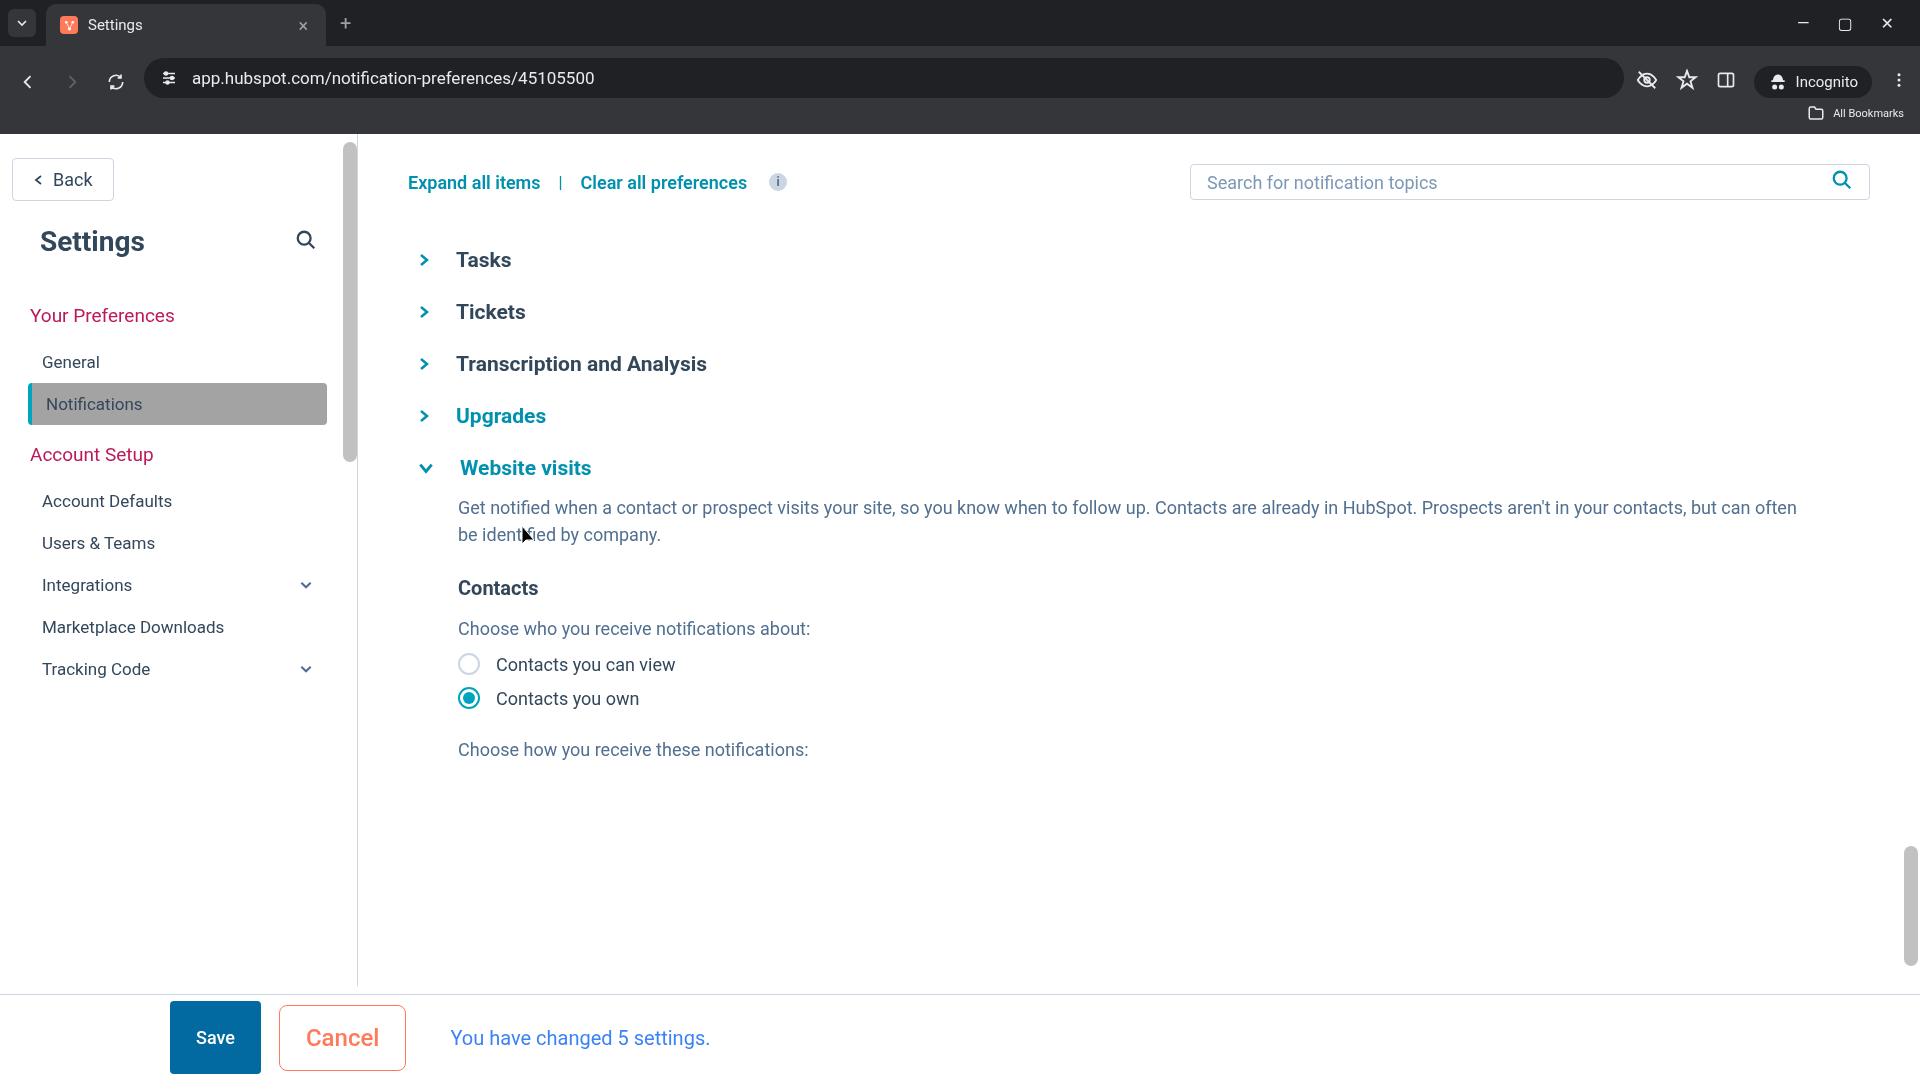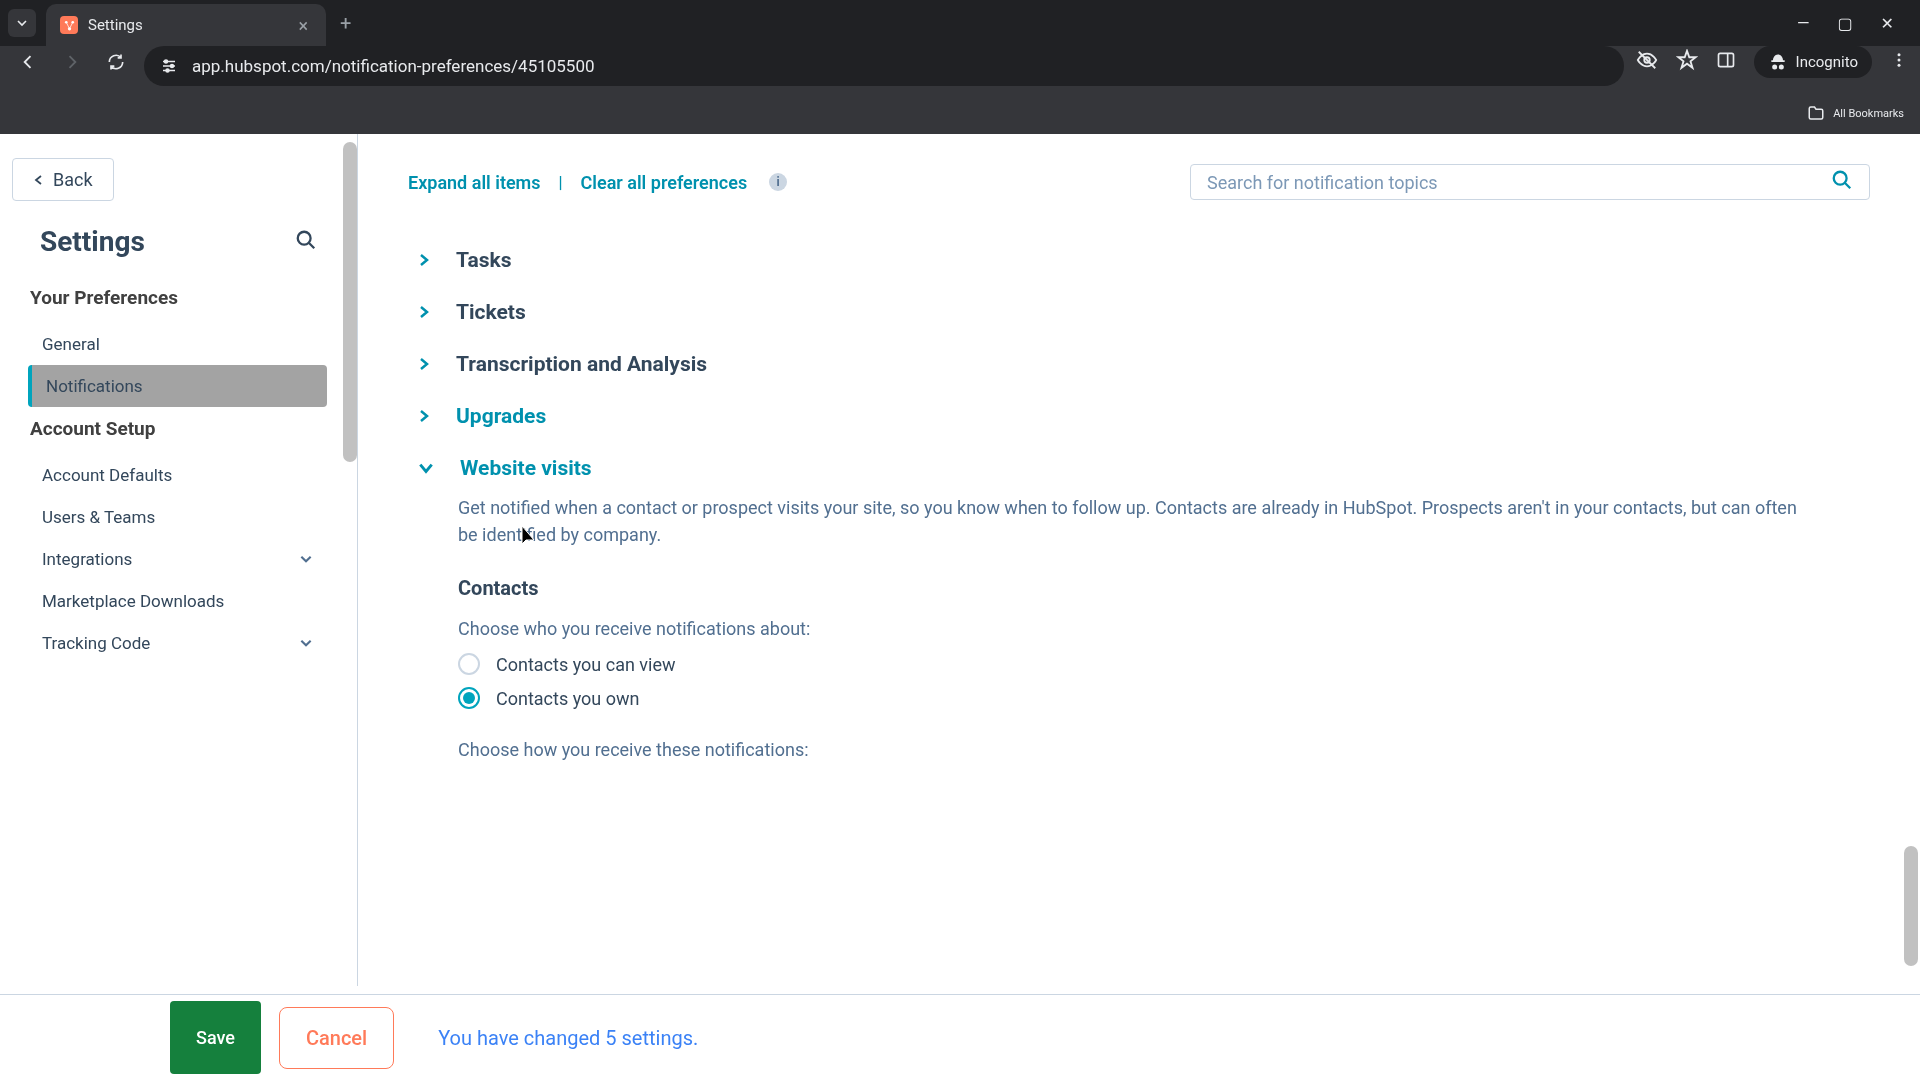--- a/index.html
+++ b/index.html
@@ -11,42 +11,42 @@
     .tab-dropdown { width: 28px; height: 28px; display: flex; align-items: center; justify-content: center; border-radius: 6px; background: #35363a; margin-right: 10px; }
     .tab { display: flex; align-items: center; background: #35363a; border-radius: 10px 10px 0 0; padding: 8px 14px; height: 42px; width: 280px; margin-top: 4px; }
     .tab-favicon { width: 18px; height: 18px; background: #ff7a59; border-radius: 4px; margin-right: 10px; display: flex; align-items: center; justify-content: center; }
     .tab-favicon svg { width: 13px; height: 13px; }
     .tab-title { flex: 1; color: #e8eaed; font-size: 15px; }
     .tab-close { color: #9aa0a6; font-size: 18px; padding: 0 4px; cursor: pointer; }
     .new-tab { color: #9aa0a6; font-size: 20px; margin-left: 14px; cursor: pointer; }
     .window-controls { margin-left: auto; display: flex; gap: 28px; padding-right: 18px; color: #e8eaed; }
     .window-controls span { cursor: pointer; font-size: 16px; }
     
-    .address-bar-row { display: flex; align-items: flex-start; height: 52px; padding: 0 12px; background: #35363a; gap: 12px; }
+    .address-bar-row { display: flex; align-items: flex-end; height: 52px; padding: 0 12px; background: #35363a; gap: 12px; }
     .nav-btn { width: 32px; height: 32px; display: flex; align-items: center; justify-content: center; color: #e8eaed; cursor: pointer; }
     .nav-btn.disabled { color: #5f6368; }
     .address-bar { flex: 1; background: #202124; border-radius: 24px; height: 40px; display: flex; align-items: center; padding: 0 16px; color: #e8eaed; font-size: 17px; gap: 14px; }
     .site-icon { display: flex; align-items: center; justify-content: center; }
     .right-icons { display: flex; align-items: center; gap: 18px; color: #e8eaed; }
     .incognito-pill { display: flex; align-items: center; gap: 8px; background: #202124; padding: 6px 14px; border-radius: 20px; font-size: 15px; }
     
     .bookmarks-row { display: flex; justify-content: flex-end; padding: 6px 16px 12px; background: #35363a; }
     .bookmarks-link { display: flex; align-items: center; gap: 8px; color: #e8eaed; font-size: 11px; }
     
     
     .app { display: flex; height: calc(1080px - 46px - 52px - 44px - 86px); background: #fff; }
     
     .sidebar { width: 358px; border-right: 1px solid #cbd6e2; padding: 16px 0; position: relative; }
     .sidebar-scroll { position: absolute; right: 0; top: 8px; width: 14px; height: 320px; background: #c1c1c1; border-radius: 7px; }
     .back-btn { display: inline-flex; align-items: center; gap: 8px; margin: 8px 0 24px 12px; padding: 10px 20px; border: 1px solid #cbd6e2; border-radius: 4px; font-size: 18px; color: #33475b; cursor: pointer; background: #fff; }
     .settings-hdr { display: flex; align-items: center; justify-content: space-between; padding: 0 40px 28px 40px; }
     .settings-hdr h1 { font-size: 28px; font-weight: 700; color: #33475b; }
     .search-settings { color: #33475b; cursor: pointer; }
     .side-section { padding: 0 30px; margin-bottom: 10px; }
-    .side-section-title { font-size: 19px; font-weight: 700; color: #404040; margin-bottom: 14px; }
+    .side-section-title { font-size: 19px; font-weight: 400; color: #be185d; margin-bottom: 14px; margin-top: 18px; }
     .side-item { padding: 11px 14px; font-size: 17px; color: #33475b; cursor: pointer; border-radius: 4px; display: flex; align-items: center; justify-content: space-between; margin-left: -2px; }
     .side-item.active { background: #a3a3a3; border-left: 4px solid #00a4bd; color: #33475b; }
     
     .main { flex: 1; padding: 30px 50px 0 50px; overflow: hidden; position: relative; }
     .toolbar { display: flex; align-items: center; gap: 18px; margin-bottom: 34px; }
     .link-action { color: #0091ae; font-size: 18px; font-weight: 600; cursor: pointer; }
     .divider { color: #0091ae; font-weight: 600; }
     .info-icon { width: 18px; height: 18px; border-radius: 50%; background: #cbd6e2; color: #516f90; display: inline-flex; align-items: center; justify-content: center; font-size: 12px; font-weight: 700; margin-left: 4px; }
     .search-box { margin-left: auto; display: flex; align-items: center; border: 1px solid #cbd6e2; border-radius: 4px; width: 680px; height: 36px; padding: 0 16px; }
     .search-box input { flex: 1; border: none; outline: none; font-size: 18px; color: #516f90; }
@@ -64,22 +64,22 @@
     .section-desc { font-size: 18px; color: #516f90; line-height: 1.5; margin-bottom: 28px; max-width: 1340px; }
     .sub-title { font-size: 20px; font-weight: 700; color: #33475b; margin-bottom: 18px; }
     .sub-desc { font-size: 18px; color: #516f90; margin-bottom: 14px; }
     .radio-row { display: flex; align-items: center; gap: 16px; margin-bottom: 12px; }
     .radio { width: 22px; height: 22px; border: 2px solid #cbd6e2; border-radius: 50%; display: flex; align-items: center; justify-content: center; }
     .radio.checked { border-color: #00a4bd; }
     .radio.checked::after { content: ''; width: 12px; height: 12px; background: #00a4bd; border-radius: 50%; }
     .radio-label { font-size: 18px; color: #33475b; }
     
     .footer { position: fixed; bottom: 0; left: 0; right: 0; height: 86px; background: #fff; border-top: 1px solid #cbd6e2; display: flex; align-items: center; padding: 0 170px; gap: 18px; z-index: 100; }
-    .btn-save { background: #15803d; color: #fff; border: none; padding: 26px 26px; border-radius: 4px; font-size: 18px; font-weight: 500; cursor: pointer; }
-    .btn-cancel { background: #fff; color: #ff7a59; border: 1px solid #ff7a59; padding: 18px 26px; border-radius: 8px; font-size: 20px; font-weight: 500; cursor: pointer; }
+    .btn-save { background: #0369a1; color: #fff; border: none; padding: 26px 26px; border-radius: 4px; font-size: 18px; font-weight: 500; cursor: pointer; }
+    .btn-cancel { background: #fff; color: #ff7a59; border: 1px solid #ff7a59; padding: 18px 26px; border-radius: 8px; font-size: 24px; font-weight: 500; cursor: pointer; }
     .footer-msg { font-size: 20px; color: #3b82f6; margin-left: 26px; }
     
     .main-scroll { position: absolute; right: 2px; bottom: 20px; width: 14px; height: 120px; background: #c1c1c1; border-radius: 7px; }
     
     .cursor { position: absolute; left: 517px; top: 524px; pointer-events: none; z-index: 99; }
   </style>
 </head>
 <body>
 
 <div class="browser-chrome">

